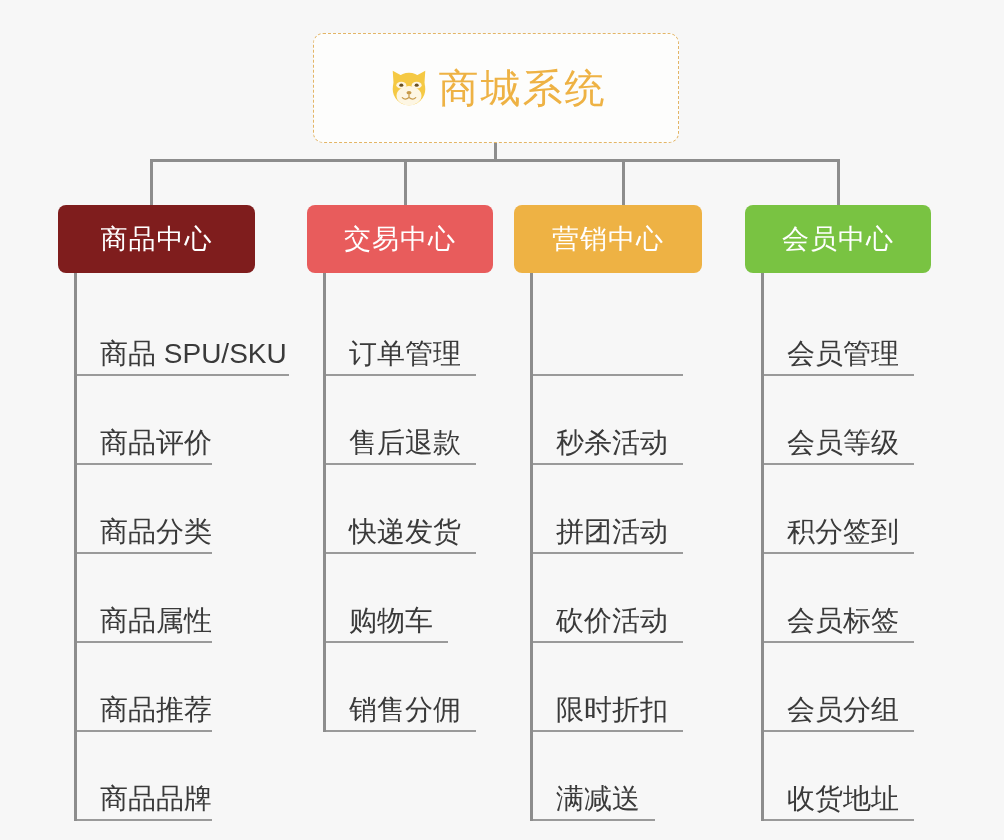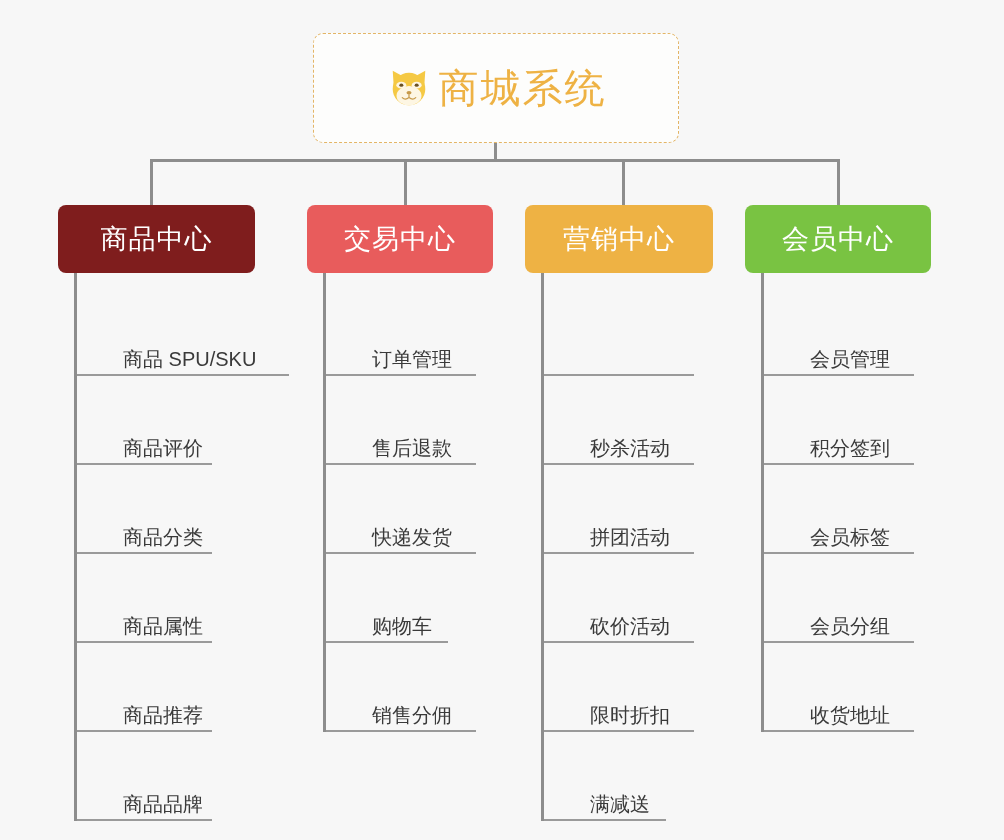--- a/index.html
+++ b/index.html
@@ -78,21 +78,21 @@
   .conn-drop.c3 { left: 622px; }
   .conn-drop.c4 { left: 837px; }
 
   
   .column {
     position: absolute;
     top: 205px;
   }
   .column.c1 { left: 58px;  width: 230px; }
   .column.c2 { left: 307px; width: 200px; }
-  .column.c3 { left: 525px; width: 200px; }
+  .column.c3 { left: 514px; width: 200px; }
   .column.c4 { left: 745px; width: 200px; }
 
   .cat-header {
     box-sizing: border-box;
     height: 68px;
     border-radius: 8px;
     display: flex;
     align-items: center;
     justify-content: center;
     color: #ffffff;
@@ -132,24 +132,24 @@
   .column.c1 .leaf-underline { width: 155px; }
   .column.c2 .leaf-underline { width: 150px; }
   .column.c3 .leaf-underline { width: 150px; }
   .column.c4 .leaf-underline { width: 150px; }
   .column.c1 .leaf-item.narrow .leaf-underline { width: 135px; }
   .column.c2 .leaf-item.narrow .leaf-underline { width: 122px; }
   .column.c3 .leaf-item.narrow .leaf-underline { width: 122px; }
   .column.c1 .leaf-item.wide .leaf-underline { width: 212px; }
 
   .leaf-label {
-    font-size: 20px;
+    font-size: 28px;
     color: #3a3a3a;
     white-space: nowrap;
-    padding-left: 46px;
+    padding-left: 23px;
     padding-bottom: 6px;
     line-height: 1.1;
   }
 </style>
 </head>
 <body>
 
 <div id="mindmap">
 
   <div class="root-node">
@@ -277,20 +277,24 @@
   <div class="column c4">
     <div class="cat-header" style="background:#79c342">
       <span>会员中心</span>
     </div>
     <div class="leaf-list">
       <div class="leaf-item">
         <span class="leaf-label">会员管理</span>
         <span class="leaf-underline"></span>
       </div>
       <div class="leaf-item">
+        <span class="leaf-label">会员等级</span>
+        <span class="leaf-underline"></span>
+      </div>
+      <div class="leaf-item">
         <span class="leaf-label">积分签到</span>
         <span class="leaf-underline"></span>
       </div>
       <div class="leaf-item">
         <span class="leaf-label">会员标签</span>
         <span class="leaf-underline"></span>
       </div>
       <div class="leaf-item">
         <span class="leaf-label">会员分组</span>
         <span class="leaf-underline"></span>

